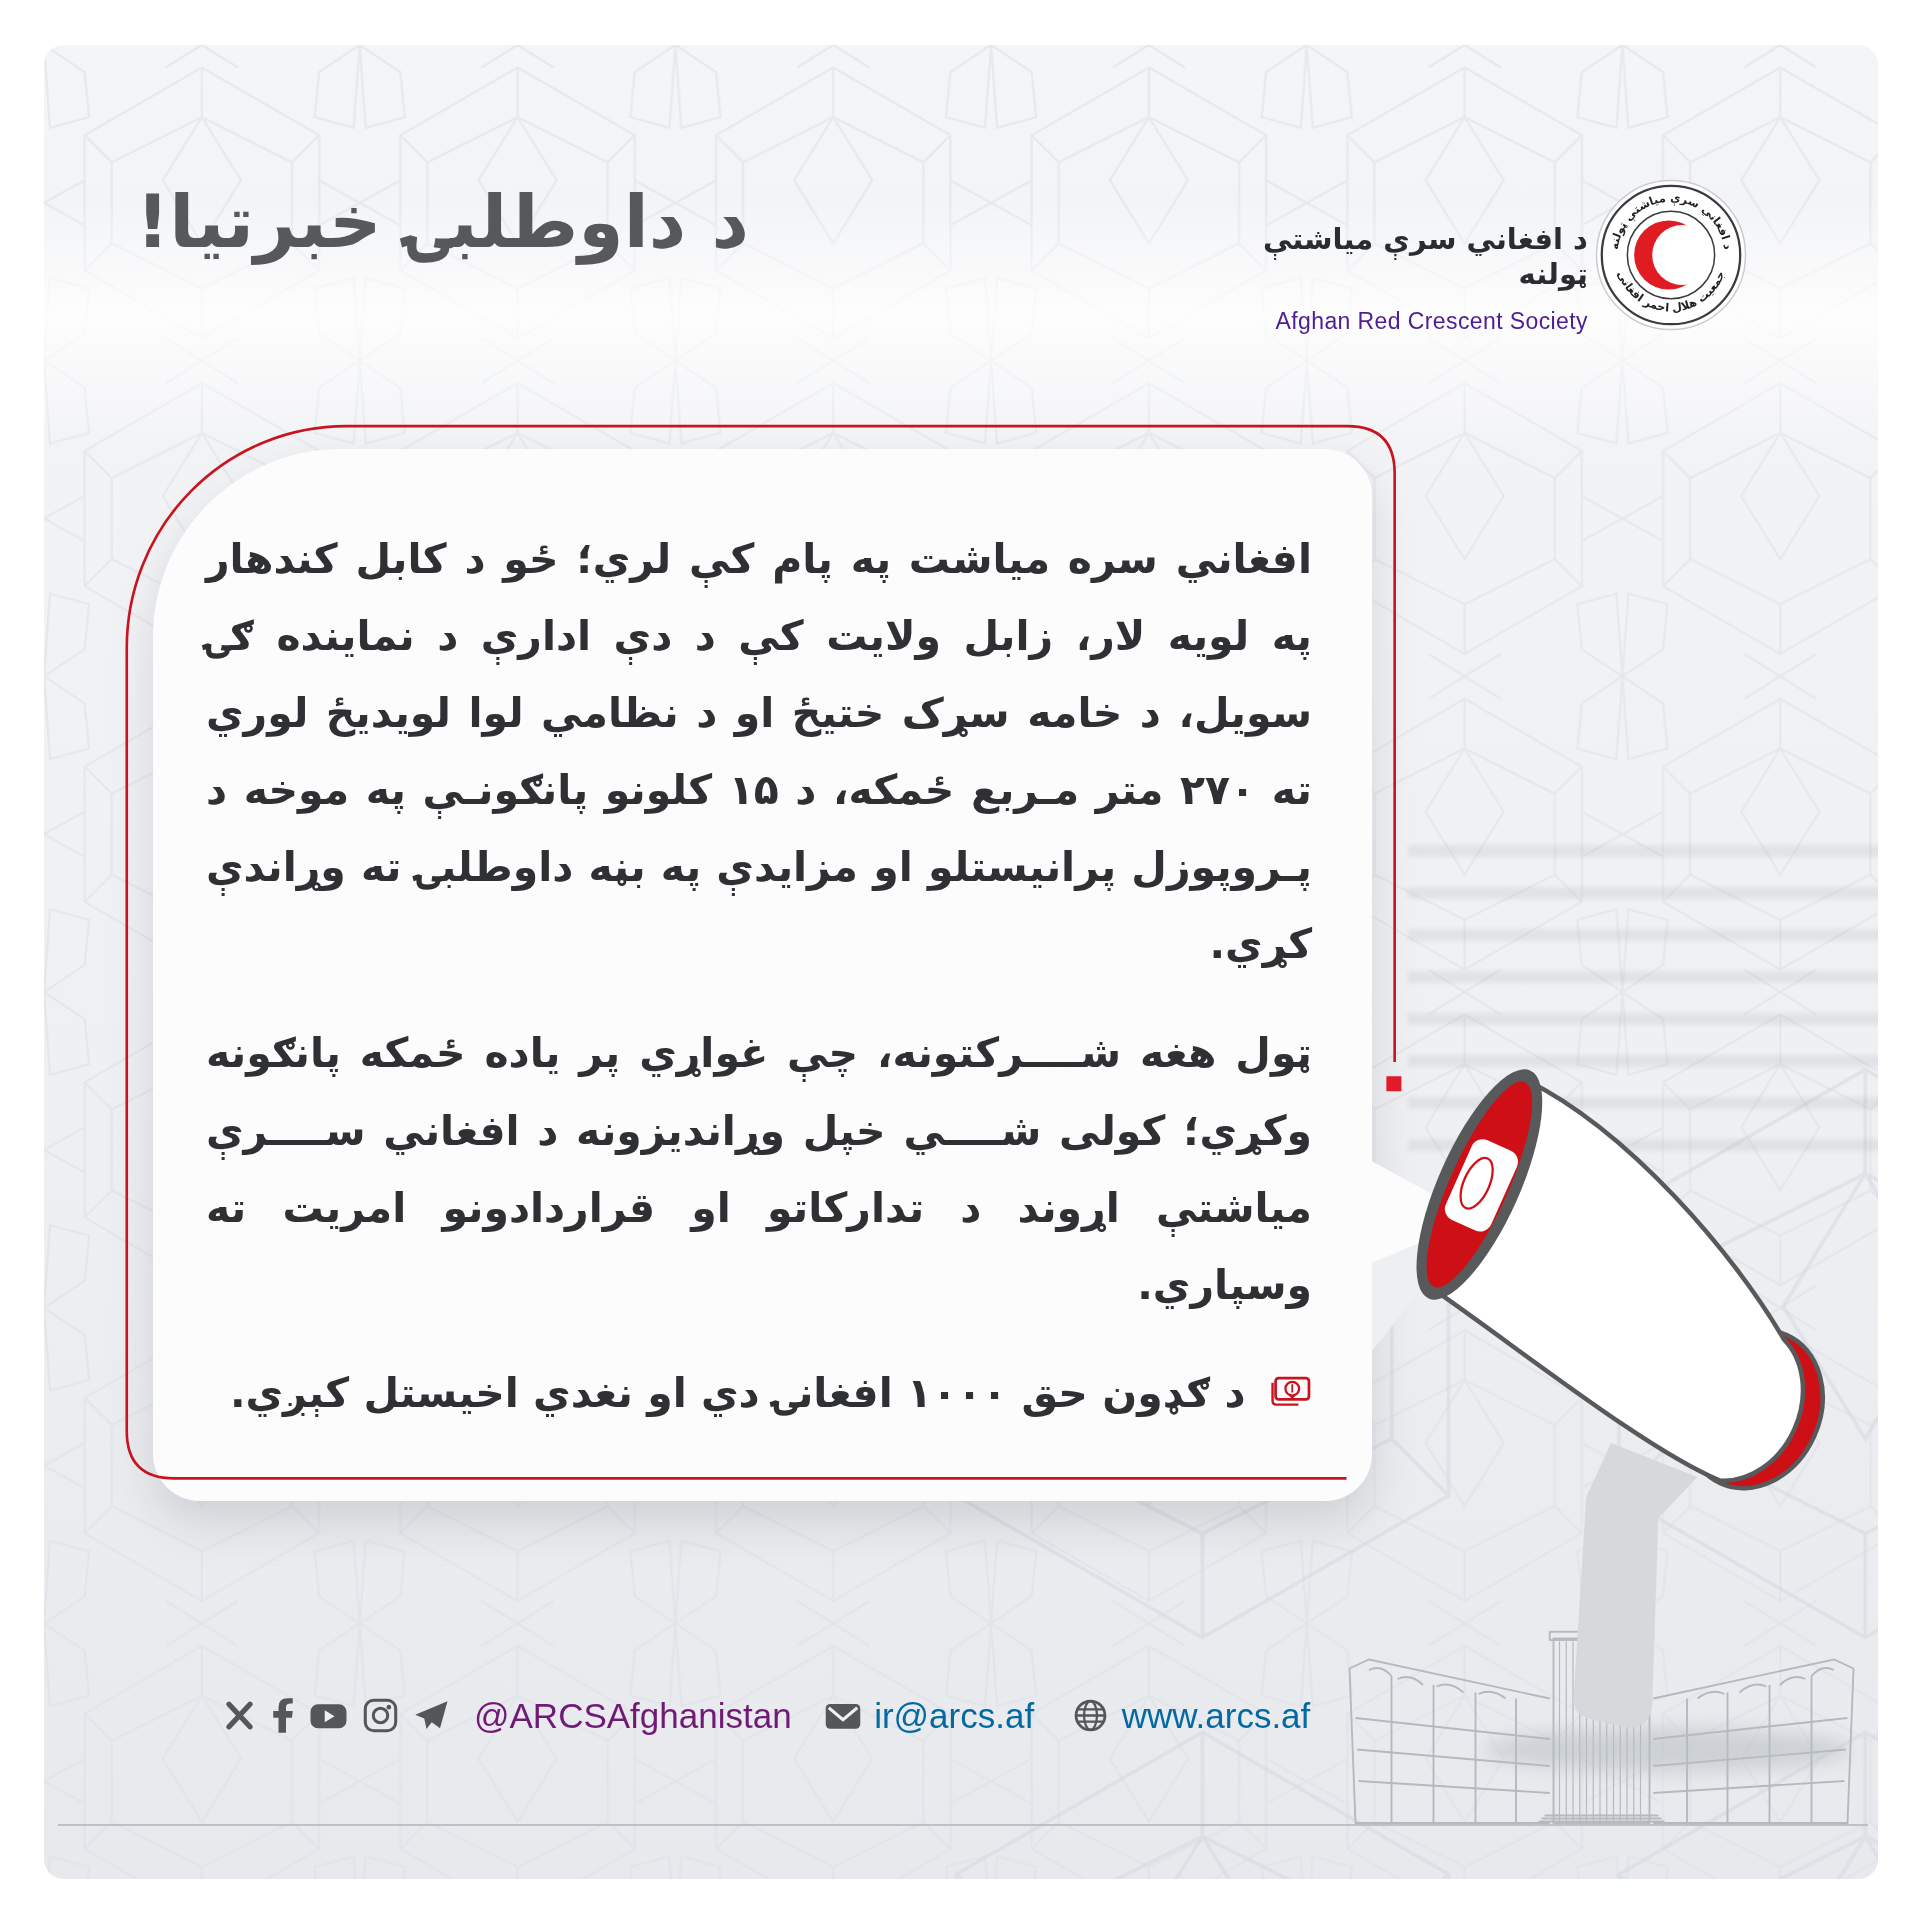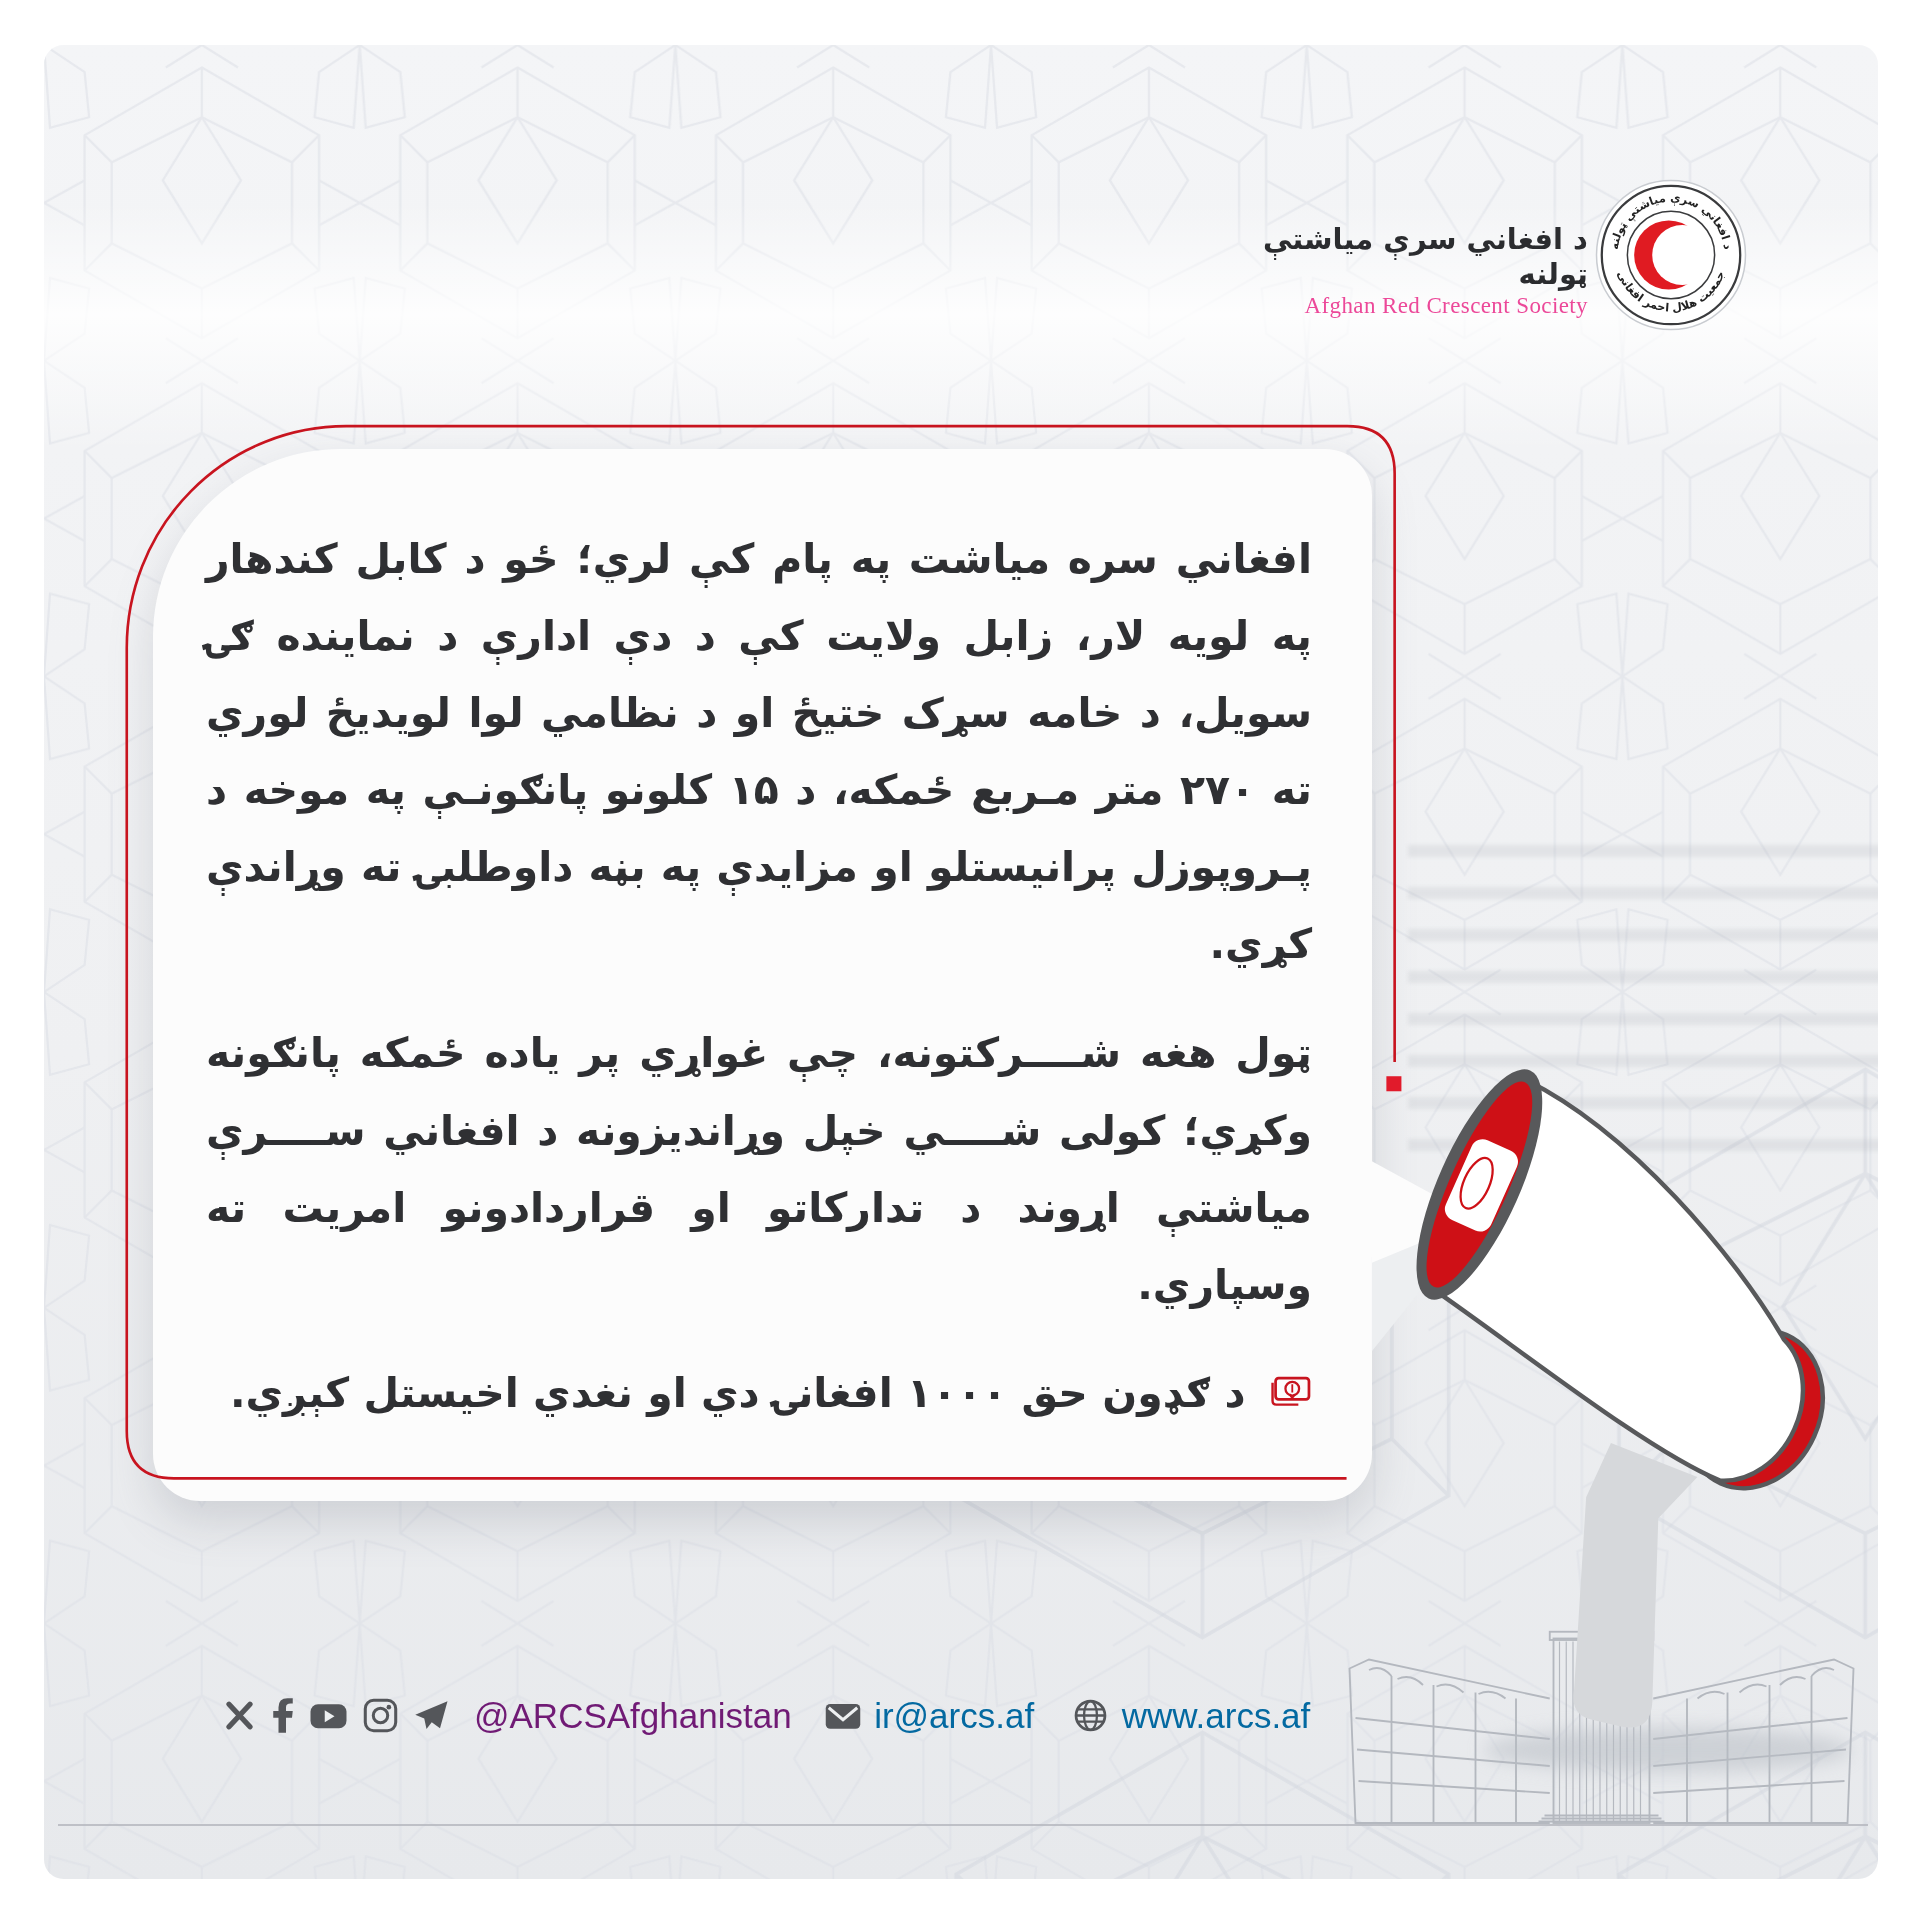--- a/index.html
+++ b/index.html
@@ -14,21 +14,21 @@
   .ghost-lines{position:absolute;left:1364px;top:800px;width:488px;height:316px;opacity:.65;
                background:repeating-linear-gradient(180deg,rgba(165,170,178,.30) 0 12px,rgba(165,170,178,0) 12px 42px);
                filter:blur(2.3px);}
   .ground-line{position:absolute;left:13.5px;top:1779px;width:1810px;height:2.3px;background:#b6b9bf;opacity:.85;}
 
   
   .title{position:absolute;left:209px;top:179px;width:541px;direction:rtl;text-align:right;
          font-size:73px;font-weight:bold;color:#57585b;letter-spacing:-0.8px;white-space:nowrap;}
   .org-block{position:absolute;left:1247px;top:222px;width:342px;text-align:right;}
   .org-pashto{direction:rtl;font-size:29px;font-weight:bold;color:#2b2c2f;line-height:1.2;}
-  .org-english{font-family:Liberation Serif, serif;font-size:23px;color:#ec4899;margin-top:1px;letter-spacing:0.4px;}
+  .org-english{font-family:Liberation Sans, sans-serif;font-size:23px;color:#4c1d95;margin-top:16px;letter-spacing:0.4px;}
   .logo{position:absolute;left:1596px;top:179px;width:152px;height:152px;}
 
   
   .card{position:absolute;left:154px;top:449px;width:1219px;height:1052px;background:#fcfcfc;
         border-radius:188px 47px 47px 47px;box-shadow:0 21px 45px rgba(110,116,128,.22);
         box-sizing:border-box;padding:72px 60px 16px 53px;direction:rtl;}
   .card p{margin:0 0 32px 0;font-size:41px;font-weight:bold;color:#2f3033;line-height:1.88;
           text-align:justify;}
   .bullet{display:flex;gap:22.5px;margin-top:22.5px;align-items:flex-start;}
   .bullet .bicon{flex:0 0 44px;margin-top:13.5px;}
@@ -93,20 +93,21 @@
       <path d="M92 92 V288 M148 104 V288 M204 114 V288 M258 122 V288"></path>
       <path d="M62 84 Q78 76 92 92 M100 96 Q118 88 134 104 M152 106 Q170 98 188 114 M208 116 Q226 108 244 122"></path>
       <path d="M441 288 L700 288 L708 82 L682 70 L441 122"></path>
       <path d="M700 148 L441 176 M698 190 L441 212 M696 232 L441 248"></path>
       <path d="M652 92 V288 M596 104 V288 M540 114 V288 M486 122 V288"></path>
       <path d="M682 84 Q666 76 652 92 M644 96 Q626 88 610 104 M592 106 Q574 98 556 114 M536 116 Q518 108 500 122"></path>
     </svg>
     <div class="ground-line"></div>
   </div>
 
+  <div class="title">د داوطلبۍ خبرتیا!</div>
 
   <div class="org-block">
     <div class="org-pashto">د افغاني سرې میاشتې ټولنه</div>
     <div class="org-english">Afghan Red Crescent Society</div>
   </div>
 
   <svg class="logo" viewBox="0 0 202 202">
     <defs>
       <path id="ringTop" d="M 30 101 A 71 71 0 0 1 172 101"></path>
       <path id="ringBot" d="M 26 101 A 75 75 0 0 0 176 101"></path>

